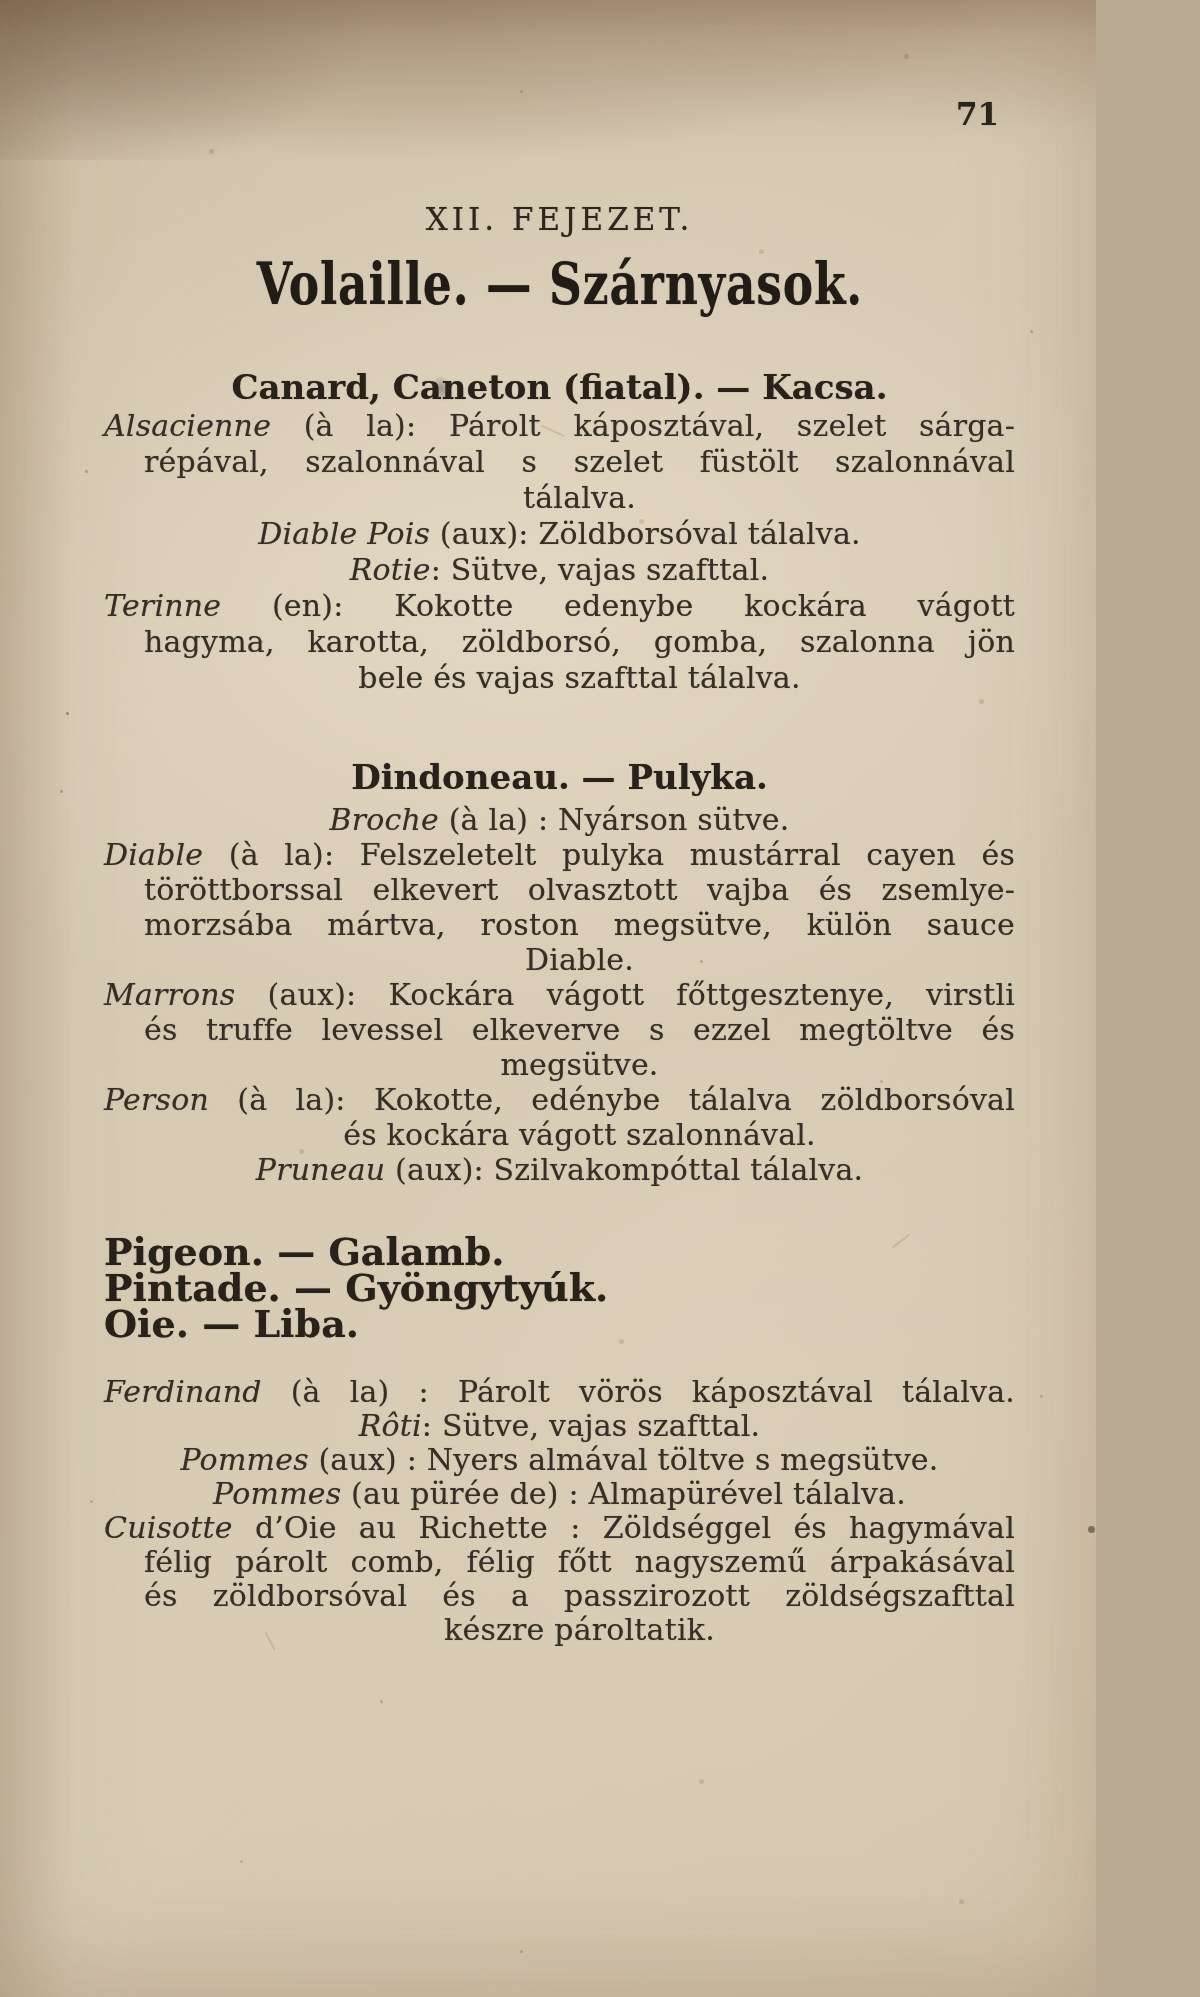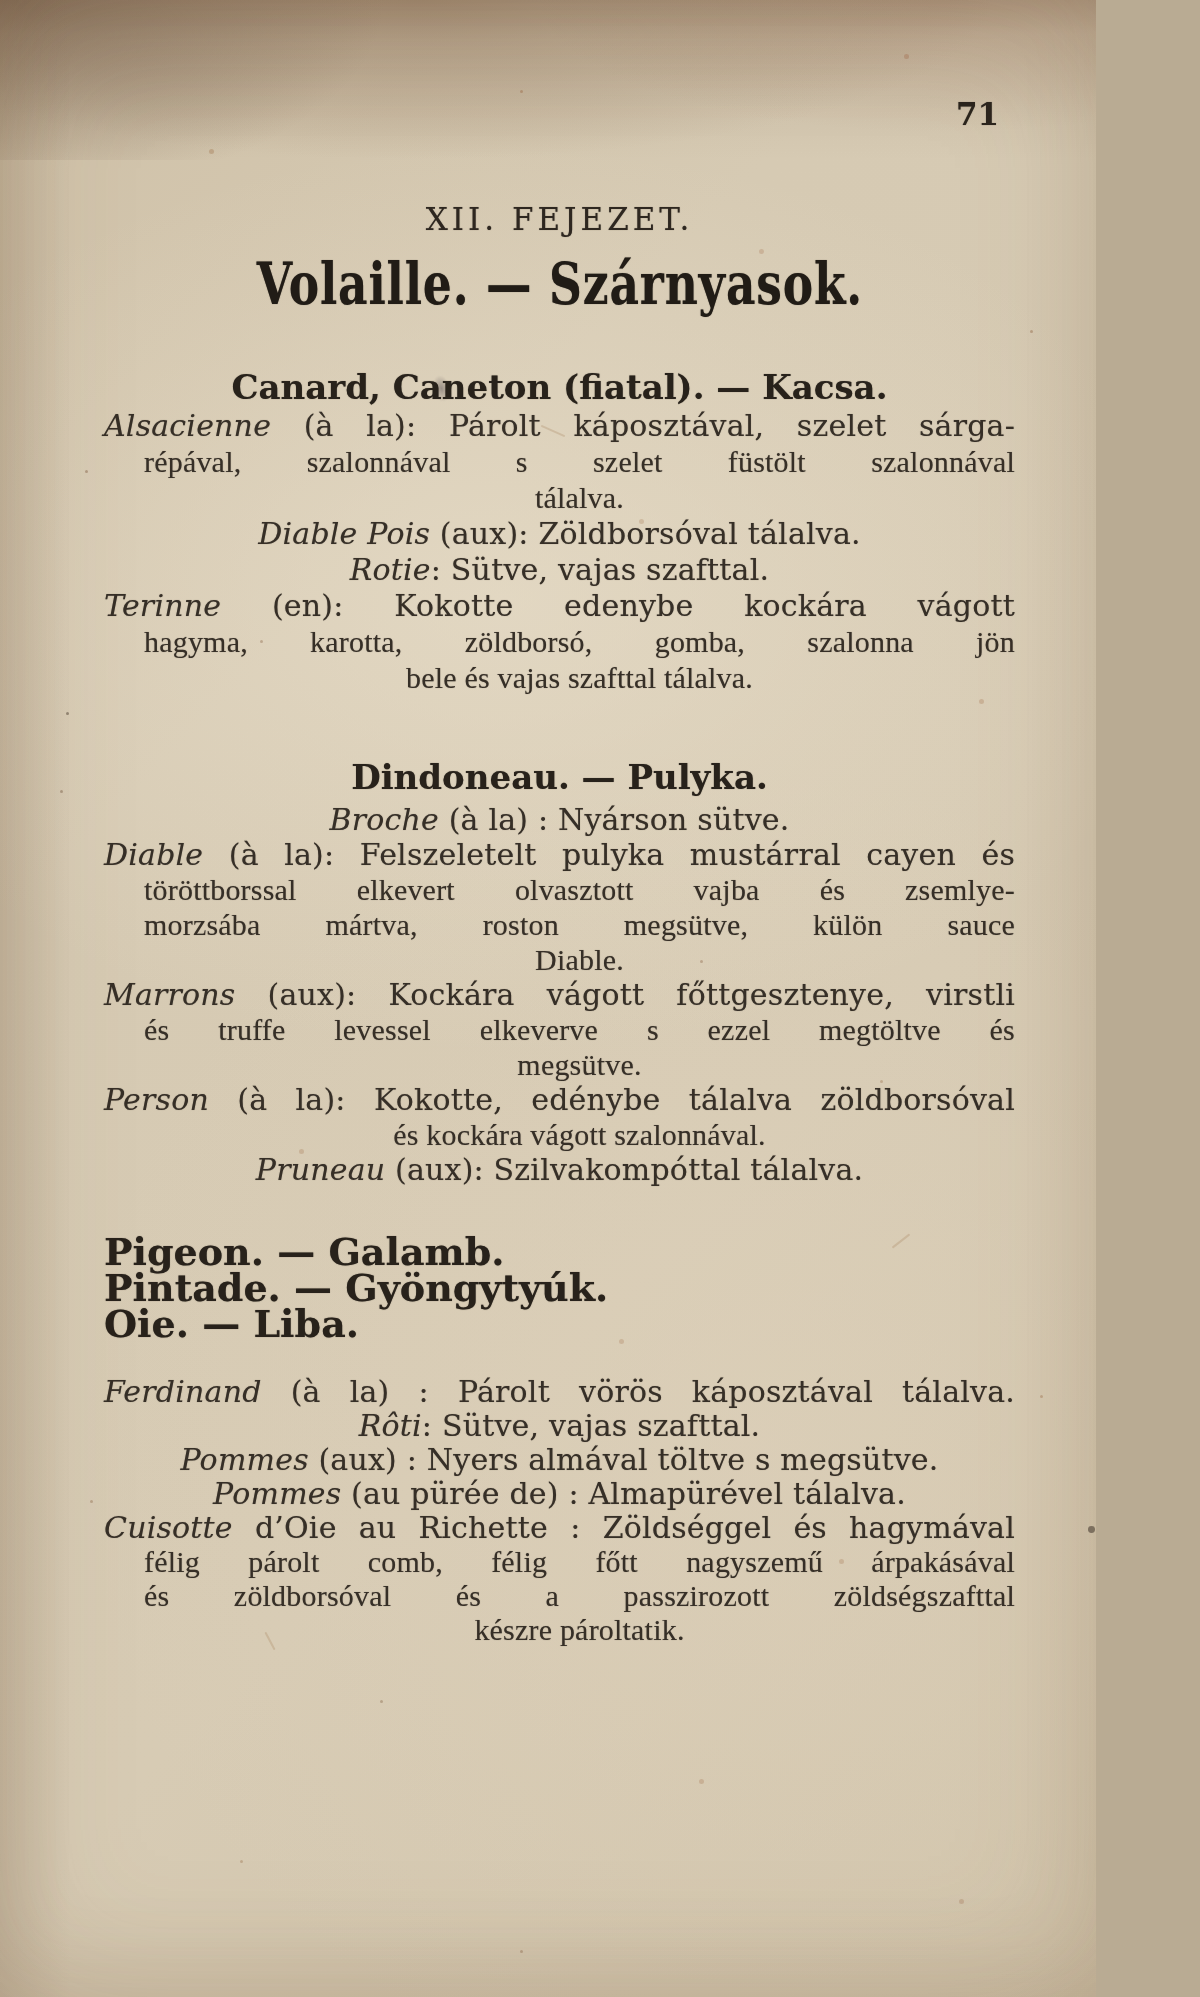--- a/index.html
+++ b/index.html
@@ -93,21 +93,21 @@
     position:absolute;top:1234px;width:100%;text-align:left;
     font-weight:bold;font-size:38px;line-height:36px;color:#28221b;
     text-shadow:0 0 1px rgba(40,34,27,.55);
   }
   .body{position:absolute;width:100%;}
   .b1{top:408px}.b2{top:802px}.b3{top:1375px}
   .bline{font-size:30px;letter-spacing:.2px;text-align:center;}
   .b1 .bline{line-height:36px}
   .b2 .bline{line-height:35px}
   .b3 .bline{line-height:34px}
-  .cont{padding-left:40px;font-family:Liberation Serif, serif;}
+  .cont{padding-left:40px;}
   .just{text-align:justify;text-align-last:justify;}
   .term{font-style:italic;}
 </style>
 </head>
 <body>
 
 <div class="page">
   <div class="top-shade"></div>
   <div class="left-shade"></div>
   <div class="speckles"></div>

